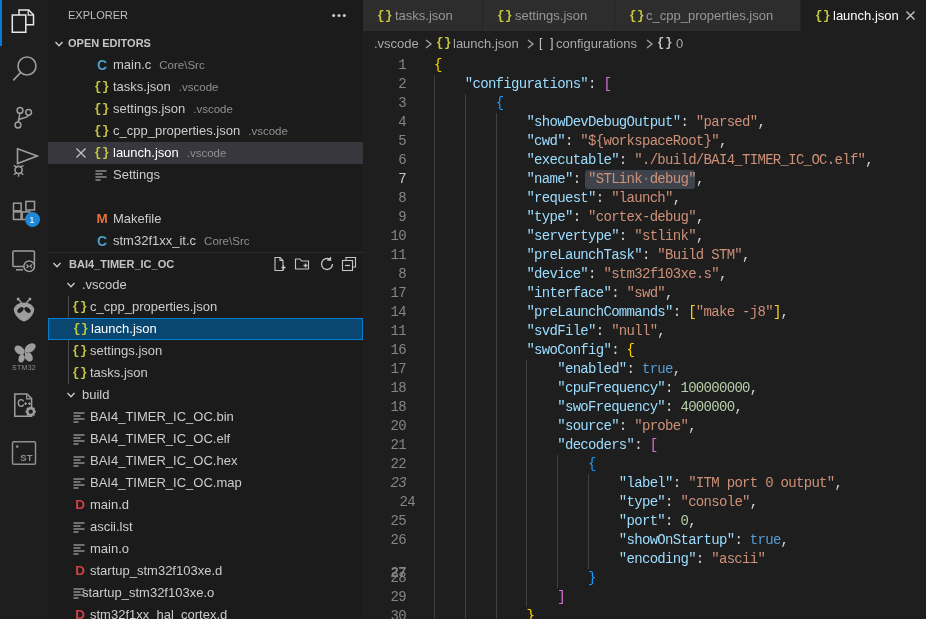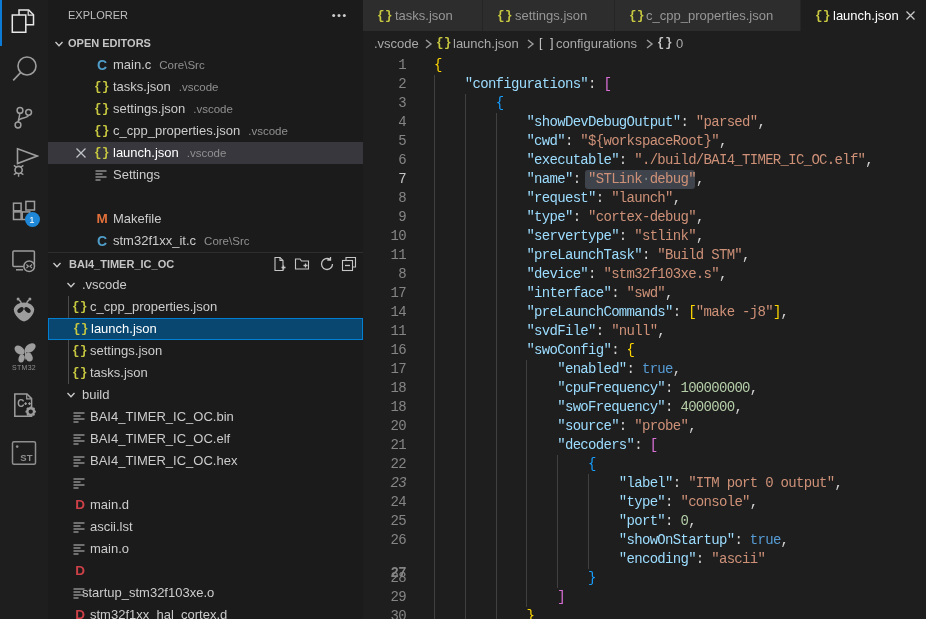--- a/index.html
+++ b/index.html
@@ -263,20 +263,21 @@
         </g>
       </svg>
       <span class="lbl" style="left:42px">BAI4_TIMER_IC_OC.hex</span>
     </div>
   <div class="row" style="top:472px">
       <svg class="abs" style="left:25px;top:5px" width="12" height="12" viewBox="0 0 12 12">
         <g stroke="#c5c5c5" stroke-width="1.2">
           <path d="M0.5 2 h11 M0.5 5 h7 M0.5 8 h11 M0.5 11 h5"></path>
         </g>
       </svg>
+      <span class="lbl" style="left:42px">BAI4_TIMER_IC_OC.map</span>
     </div>
   <div class="row" style="top:494px">
       <span class="ficon dic" style="left:24px">D</span>
       <span class="lbl" style="left:42px">main.d</span>
     </div>
   <div class="row" style="top:516px">
       <svg class="abs" style="left:25px;top:5px" width="12" height="12" viewBox="0 0 12 12">
         <g stroke="#c5c5c5" stroke-width="1.2">
           <path d="M0.5 2 h11 M0.5 5 h7 M0.5 8 h11 M0.5 11 h5"></path>
         </g>
@@ -286,20 +287,21 @@
   <div class="row" style="top:538px">
       <svg class="abs" style="left:25px;top:5px" width="12" height="12" viewBox="0 0 12 12">
         <g stroke="#c5c5c5" stroke-width="1.2">
           <path d="M0.5 2 h11 M0.5 5 h7 M0.5 8 h11 M0.5 11 h5"></path>
         </g>
       </svg>
       <span class="lbl" style="left:42px">main.o</span>
     </div>
   <div class="row" style="top:560px">
       <span class="ficon dic" style="left:24px">D</span>
+      <span class="lbl" style="left:42px">startup_stm32f103xe.d</span>
     </div>
   <div class="row" style="top:582px">
       <svg class="abs" style="left:25px;top:5px" width="12" height="12" viewBox="0 0 12 12">
         <g stroke="#c5c5c5" stroke-width="1.2">
           <path d="M0.5 2 h11 M0.5 5 h7 M0.5 8 h11 M0.5 11 h5"></path>
         </g>
       </svg>
       <span class="lbl" style="left:34px">startup_stm32f103xe.o</span>
     </div>
   <div class="row" style="top:604px">
@@ -376,21 +378,21 @@
         <div class="num" style="left:0;top:247px;">14</div>
         <div class="num" style="left:0;top:266px;">11</div>
         <div class="num" style="left:0;top:285px;">16</div>
         <div class="num" style="left:0;top:304px;">17</div>
         <div class="num" style="left:0;top:323px;">18</div>
         <div class="num" style="left:0;top:342px;">18</div>
         <div class="num" style="left:0;top:361px;">20</div>
         <div class="num" style="left:0;top:380px;">21</div>
         <div class="num" style="left:0;top:399px;">22</div>
         <div class="num" style="left:0;top:418px;font-style:italic;">23</div>
-        <div class="num" style="left:0;top:437px;">24</div>
+        <div class="num" style="left:9px;top:437px;">24</div>
         <div class="num" style="left:0;top:456px;">25</div>
         <div class="num" style="left:0;top:475px;">26</div>
         <div class="num" style="left:0;top:508px;font-weight:bold;">27</div>
         <div class="num" style="left:0;top:513px;">28</div>
         <div class="num" style="left:0;top:532px;">29</div>
         <div class="num" style="left:0;top:551px;">30</div>
       </div>
     <div id="code">
         <div class="cl" style="left:71px;top:0px"><span class="g1">{</span></div>
         <div class="cl" style="left:71px;top:19px">    <span class="k">"configurations"</span><span class="w">: </span><span class="g2">[</span></div>

